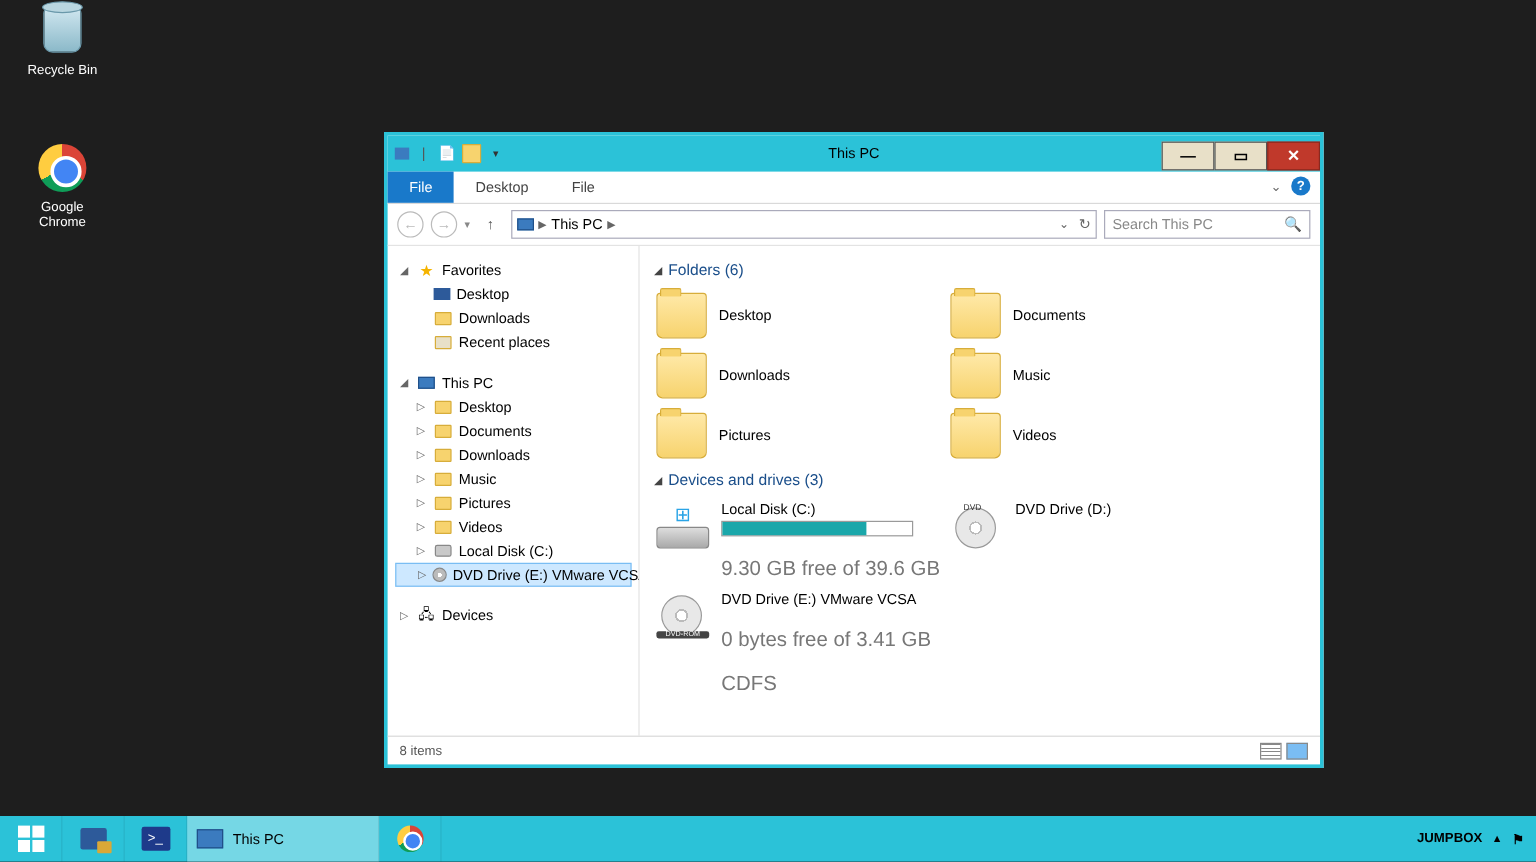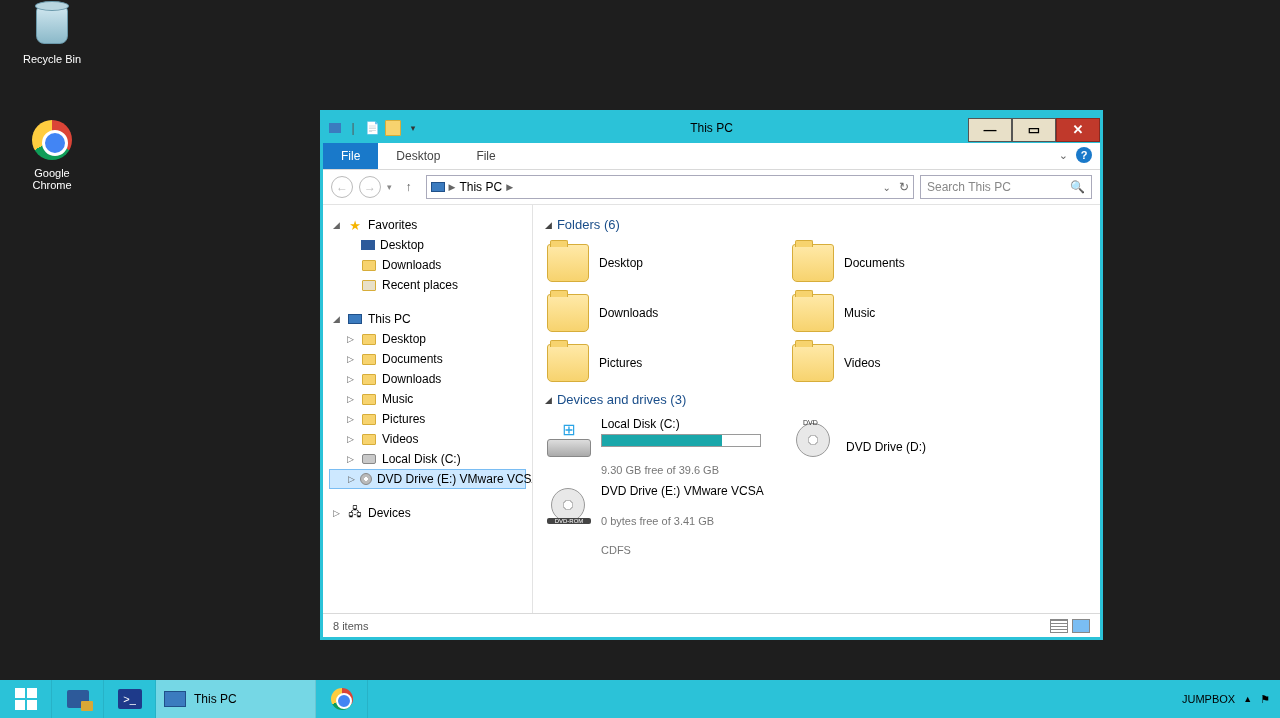--- a/index.html
+++ b/index.html
@@ -70,40 +70,40 @@
   .folder-ico{width:42px;height:38px;background:linear-gradient(#ffe9a8,#f7d36e);border-radius:3px 3px 5px 5px;position:relative;border:1px solid #d7ad3a;}
   .folder-ico::before{content:"";position:absolute;top:-5px;left:2px;width:16px;height:6px;background:#f7d36e;border-radius:2px 2px 0 0;border:1px solid #d7ad3a;border-bottom:none;}
   .drive-item{width:245px;display:flex;gap:10px;padding:4px 2px;cursor:pointer;}
   .drive-ico{width:44px;height:40px;display:flex;flex-direction:column;justify-content:flex-end;}
   .hdd{width:44px;height:18px;background:linear-gradient(#ddd,#aaa);border-radius:3px;border:1px solid #888;}
   .disc{width:34px;height:34px;border-radius:50%;background:radial-gradient(circle,#fff 0 18%,#bbb 18% 24%,#e8e8e8 24% 100%);border:1px solid #999;margin-left:4px;}
   .disc.dvd::after{content:"DVD";font-size:7px;position:relative;top:-10px;left:6px;color:#333;}
   .drive-info .name{font-size:12px;}
   .drive-info .bar{width:160px;height:13px;border:1px solid #9a9a9a;margin:3px 0;background:#fff;}
   .drive-info .bar-fill{height:100%;background:#1aa7aa;}
-  .drive-info .sub{color:#777;font-size:11px;margin-top:17px;}
+  .drive-info .sub{color:#777;font-size:17px;margin-top:17px;}
 
   .statusbar{height:24px;border-top:1px solid #d9d9d9;display:flex;align-items:center;padding:0 10px;color:#555;font-size:11px;justify-content:space-between;}
   .view-toggles{display:flex;gap:4px;}
   .view-toggles span{width:18px;height:14px;border:1px solid #888;}
 
   
   .star-ico{color:#f5b400;font-size:13px;}
   .pc-ico{width:14px;height:10px;background:#3b7bbf;display:inline-block;border:1px solid #205089;}
   .folder-sm{width:14px;height:11px;background:#f7d36e;border:1px solid #d7ad3a;display:inline-block;border-radius:1px;}
   .disk-sm{width:14px;height:10px;background:#c9c9c9;border:1px solid #888;display:inline-block;border-radius:2px;}
   .disc-sm{width:12px;height:12px;border-radius:50%;background:radial-gradient(circle,#fff 0 25%,#bbb 25% 100%);display:inline-block;border:1px solid #888;}
 
   
   .taskbar{position:absolute;left:0;right:0;bottom:0;height:38px;background:#2bc2d8;display:flex;align-items:stretch;}
   .taskbtn{width:52px;display:flex;align-items:center;justify-content:center;border-right:1px solid rgba(0,0,0,.08);cursor:pointer;}
   .taskbtn.wide{width:160px;justify-content:flex-start;padding-left:8px;gap:8px;background:rgba(255,255,255,.35);font-size:12px;color:#000;}
   .start-logo{width:22px;height:22px;display:grid;grid-template:1fr 1fr/1fr 1fr;gap:2px;}
   .start-logo span{background:#fff;}
-  .tray{margin-left:auto;display:flex;align-items:center;padding:0 10px;gap:8px;color:#000;font-size:11px;font-weight:normal;justify-content:space-between;}
+  .tray{margin-left:auto;display:flex;align-items:center;padding:0 10px;gap:8px;color:#000;font-size:11px;font-weight:bold;justify-content:space-between;}
   .ps-ico{width:24px;height:20px;background:#1e3a8a;color:#fff;display:flex;align-items:center;justify-content:center;font-size:11px;border-radius:2px;}
   .sm-ico{width:22px;height:18px;background:#2d5a9a;border-radius:2px;position:relative;}
   .sm-ico::after{content:"";position:absolute;right:-4px;bottom:-3px;width:12px;height:10px;background:#d9a837;border-radius:1px;}
   .pc-task{width:22px;height:16px;background:#3b7bbf;border:1px solid #205089;}
   .chrome-sm{width:22px;height:22px;border-radius:50%;background:conic-gradient(#db4437 0 120deg,#0f9d58 120deg 240deg,#ffcd40 240deg 360deg);position:relative;}
   .chrome-sm::after{content:"";position:absolute;top:5px;left:5px;width:12px;height:12px;border-radius:50%;background:#4285f4;border:2px solid #fff;}
 </style>
 </head>
 <body>
 
@@ -322,21 +322,21 @@
             <div class="bar">
                 <div class="bar-fill" id="c-fill" style="width: 76%;"></div>
               </div>
             <div class="sub">9.30 GB free of 39.6 GB</div>
           </div>
         </div>
         <div class="drive-item">
           <div class="drive-ico">
               <div class="disc dvd"></div>
             </div>
-          <div class="drive-info" style="display:flex;align-items:center">
+          <div class="drive-info" style="display:flex;align-items:flex-start">
               <div class="name">DVD Drive (D:)</div>
             </div>
         </div>
         <div class="drive-item">
           <div class="drive-ico">
               <div class="disc"></div>
               <div style="font-size:6px;background:#444;color:#fff;text-align:center;border-radius:2px;margin-top:-4px">DVD-ROM</div>
             </div>
           <div class="drive-info">
             <div class="name">DVD Drive (E:) VMware VCSA</div>

